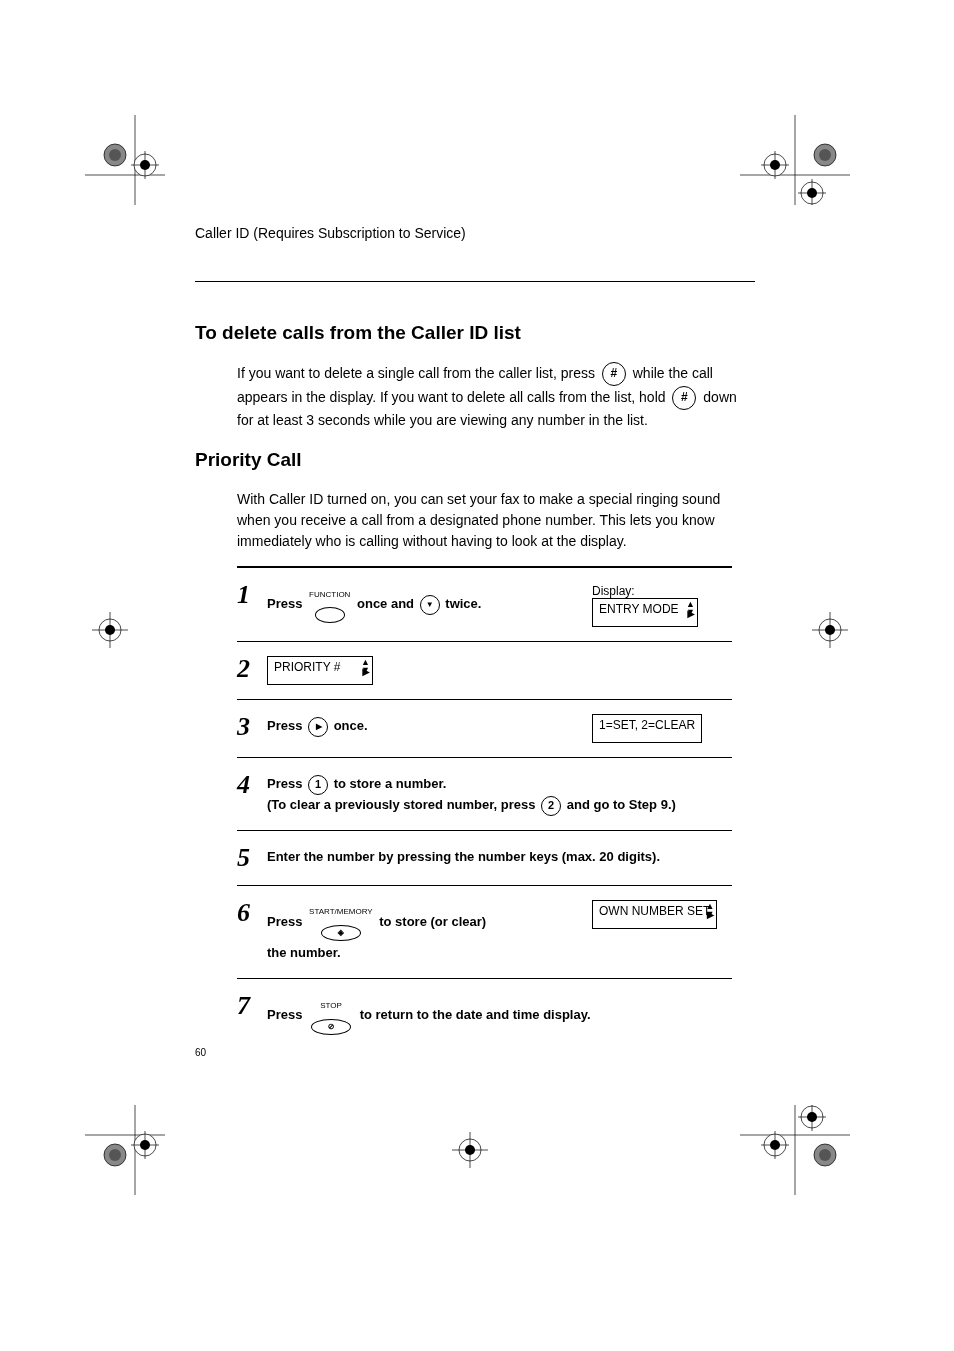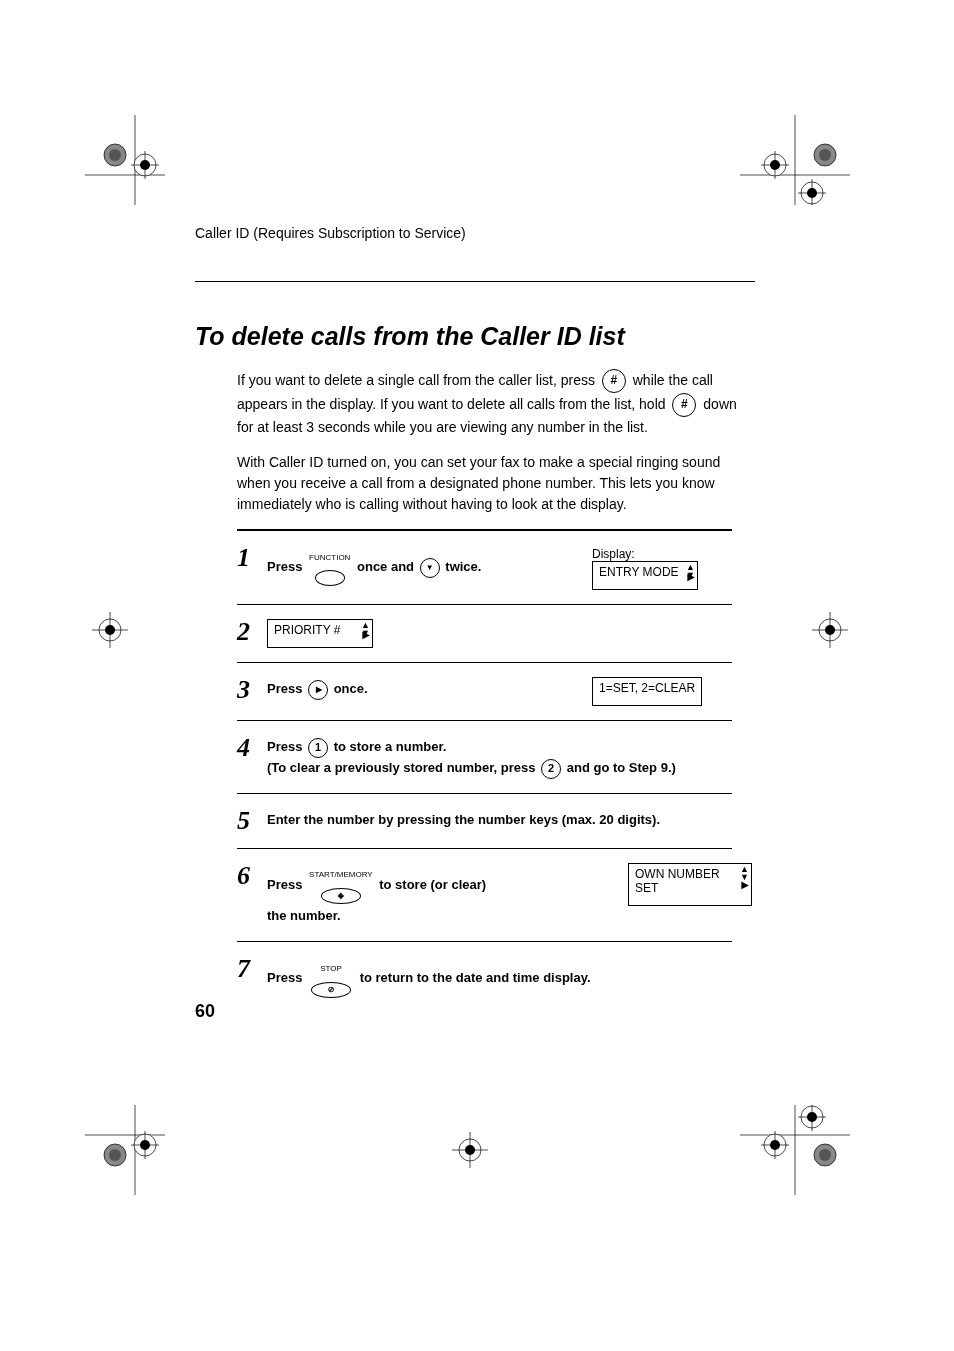--- a/index.html
+++ b/index.html
@@ -33,23 +33,22 @@
   .header {
     font-size: 14px;
     margin-bottom: 40px;
   }
   .hr-top {
     border: none;
     border-top: 1px solid #000;
     margin: 8px 0 40px 0;
   }
   h2.section {
-    font-style: italic;
-    font-weight: bold;
-    font-size: 25px;
+    font-weight: bold;
+    font-size: 19px;
     margin: 18px 0 18px 0;
   }
   .body-para {
     margin: 0 0 14px 42px;
     font-size: 14px;
     line-height: 1.5;
   }
   .inline-key {
     display: inline-block;
     vertical-align: middle;
@@ -154,23 +153,23 @@
     font-size:8px;
     font-weight:normal;
     text-align:center;
     line-height:1;
     vertical-align:middle;
   }
   .func-block { display:inline-block; vertical-align:middle; text-align:center; margin:0 3px;}
   .page-num {
     position: absolute;
     left: 195px;
-    top: 1001px;
-    font-weight: bold;
-    font-size: 18px;
+    top: 1047px;
+    font-weight: normal;
+    font-size: 10px;
   }
   .no-border-bottom { border-bottom: none; }
   .oval-sym { position:absolute; left:50%; top:50%; transform:translate(-50%,-50%); font-size:8px;}
 </style>
 </head>
 <body>
 
 <svg class="reg-group reg-tl" width="80" height="90">
   <line x1="50" y1="0" x2="50" y2="90" stroke="#000" stroke-width="0.7"></line>
   <line x1="0" y1="60" x2="80" y2="60" stroke="#000" stroke-width="0.7"></line>
@@ -263,20 +262,21 @@
   <h2 class="section">To delete calls from the Caller ID list</h2>
 
   <p class="body-para">
     <span>If you want to delete a single call from the caller list, press </span>
     <span class="inline-key">#</span>
     <span> while the call appears in the display. If you want to delete all calls from the list, hold </span>
     <span class="inline-key">#</span>
     <span> down for at least 3 seconds while you are viewing any number in the list.</span>
   </p>
 
+  <h2 class="section">Priority Call</h2>
   <p class="body-para">With Caller ID turned on, you can set your fax to make a special ringing sound when you receive a call from a designated phone number. This lets you know immediately who is calling without having to look at the display.</p>
 
   <div class="steps-box">
 
     <div class="step-row">
       <div class="step-num">1</div>
       <div class="step-body">
         <span>Press</span>
         <span class="func-block">
           <span class="func-label">FUNCTION</span><br>
@@ -349,21 +349,21 @@
       <div class="step-body">
         <span>Press </span>
         <span class="func-block">
           <span class="func-label">START/MEMORY</span><br>
           <span class="key-oval wide"><span class="oval-sym">◈</span></span>
         </span>
         <span> to store (or clear)</span><br>
         <span>the number.</span>
       </div>
       <div class="display-col">
-        <span class="lcd" style="min-width:110px;margin-left:36px;">
+        <span class="lcd" style="min-width:110px;">
           <span>OWN NUMBER SET</span>
           <span class="arrows">
               <div></div>
               <div></div>
             </span>
           <span class="play"></span>
         </span>
       </div>
     </div>
 

